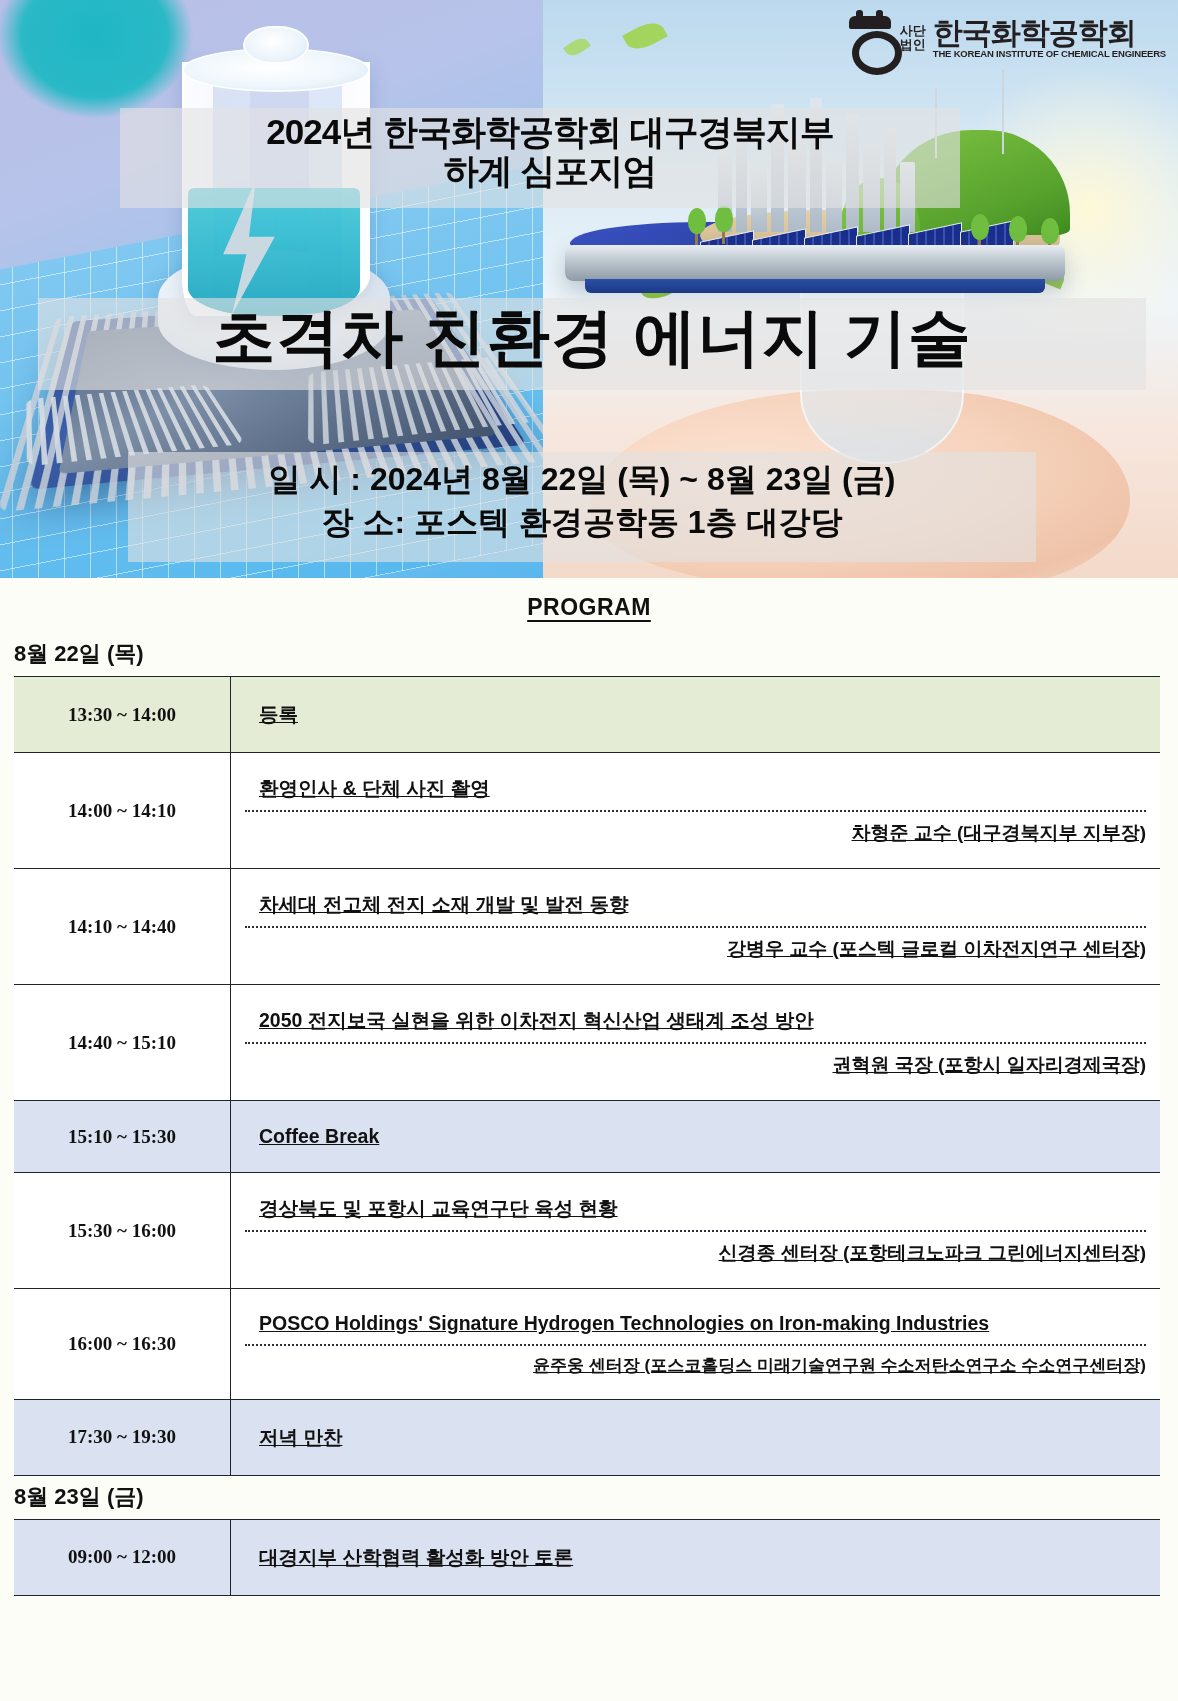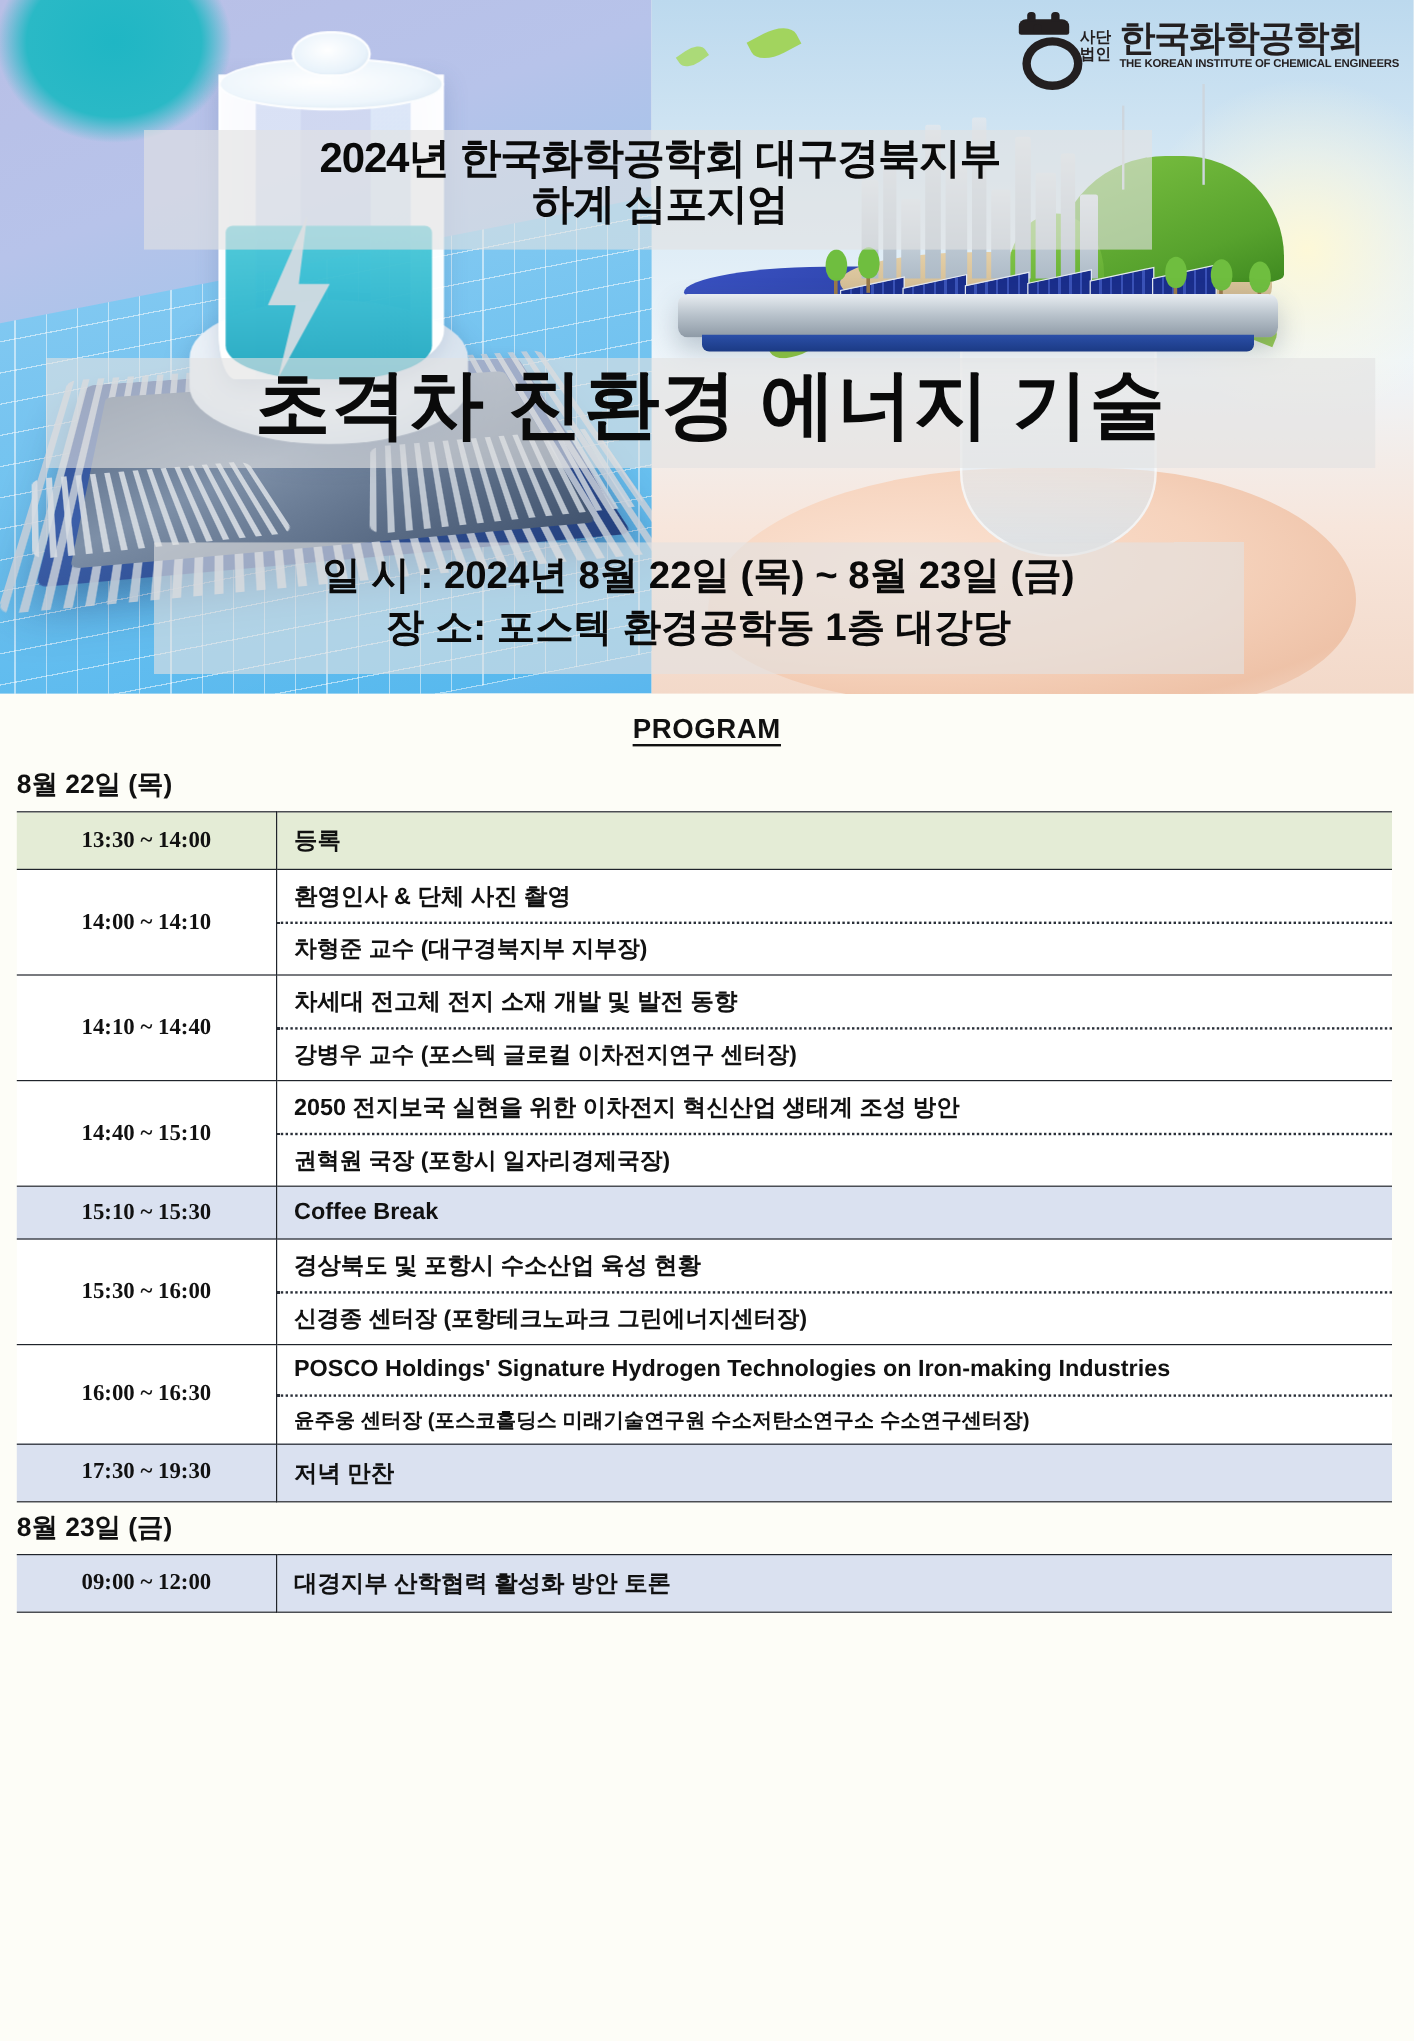--- a/index.html
+++ b/index.html
@@ -206,23 +206,23 @@
   .day-label{font-size:22px;font-weight:bold;color:#111;padding:6px 0 7px 14px;}
   table.prog{border-collapse:collapse;width:1146px;margin:0 14px;table-layout:fixed;}
   table.prog td{
     border-top:1.6px solid #20242b;border-bottom:1.6px solid #20242b;
     font-size:19px;color:#111;vertical-align:middle;
   }
   td.time{
     width:208px;text-align:center;font-weight:bold;font-size:19.5px;
     border-right:1.6px solid #20242b;padding:9px 4px;font-family:Liberation Serif, serif;
   }
-  td.body{padding:0;}
+  td.body{padding:14px;text-decoration:underline;}
   .line{padding:8px 0 8px 14px;font-size:19.5px;font-weight:bold;color:#111;}
-  .line.sub{border-top:2px dotted #2a2f38;}
+  .line.sub{border-top:2px dotted #2a2f38;text-align:right;}
   .line.single{padding:10px 0 10px 14px;}
   tr.green td{background:#e4ecd6;}
   tr.blue td{background:#dae1f0;}
   tr.white td{background:#ffffff;}
   .speaker{font-size:19px;font-weight:bold;}
   .speaker-sm{font-size:17px;font-weight:bold;}
 
   .footer{padding:12px 0 0 14px;}
   .footer-title{font-size:20px;font-weight:bold;color:#111;line-height:1.42;}
   .footer-line{font-size:19.5px;font-weight:bold;color:#111;line-height:1.42;}
@@ -377,21 +377,21 @@
         </tr>
         <tr class="blue">
           <td class="time">15:10 ~ 15:30</td>
           <td class="body">
             <div class="line single">Coffee Break</div>
           </td>
         </tr>
         <tr class="white">
           <td class="time">15:30 ~ 16:00</td>
           <td class="body">
-            <div class="line">경상북도 및 포항시 수소산업 육성 현황</div>
+            <div class="line">경상북도 및 포항시 교육연구단 육성 현황</div>
             <div class="line sub speaker">신경종 센터장 (포항테크노파크 그린에너지센터장)</div>
           </td>
         </tr>
         <tr class="white">
           <td class="time">16:00 ~ 16:30</td>
           <td class="body">
             <div class="line" style="padding-right:60px;line-height:1.28;">POSCO Holdings' Signature Hydrogen Technologies on Iron-making Industries</div>
             <div class="line sub speaker-sm">윤주웅 센터장 (포스코홀딩스 미래기술연구원 수소저탄소연구소 수소연구센터장)</div>
           </td>
         </tr>

